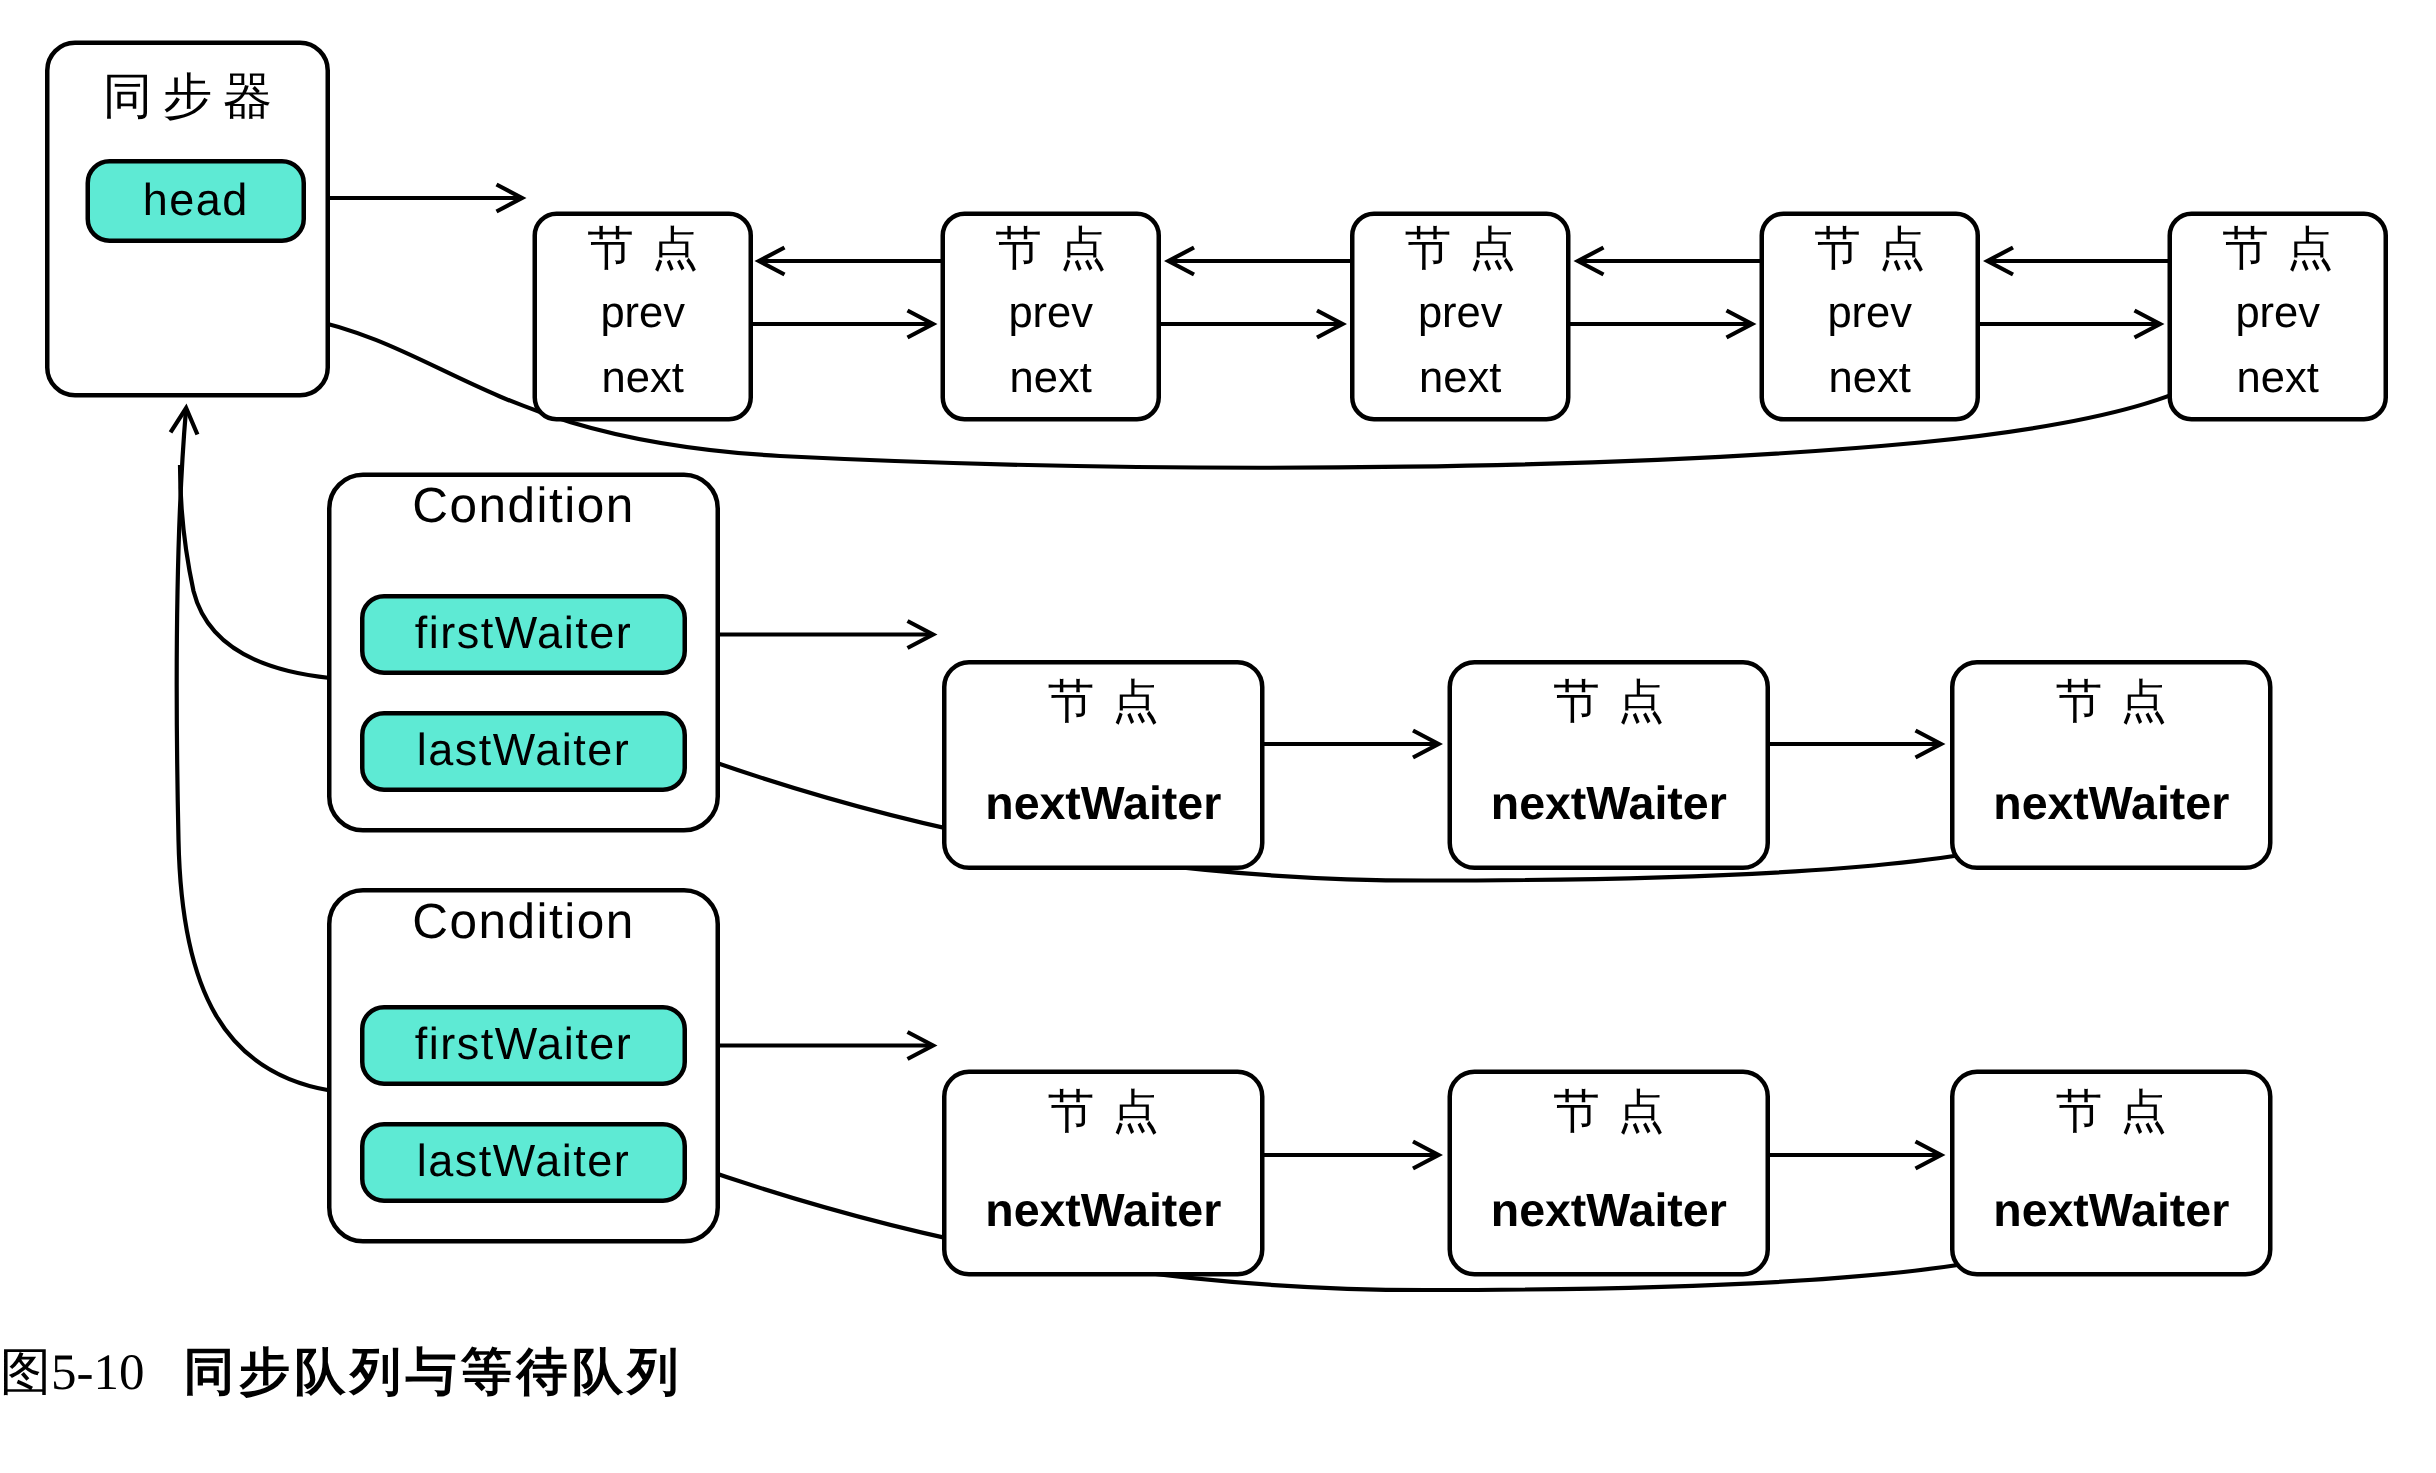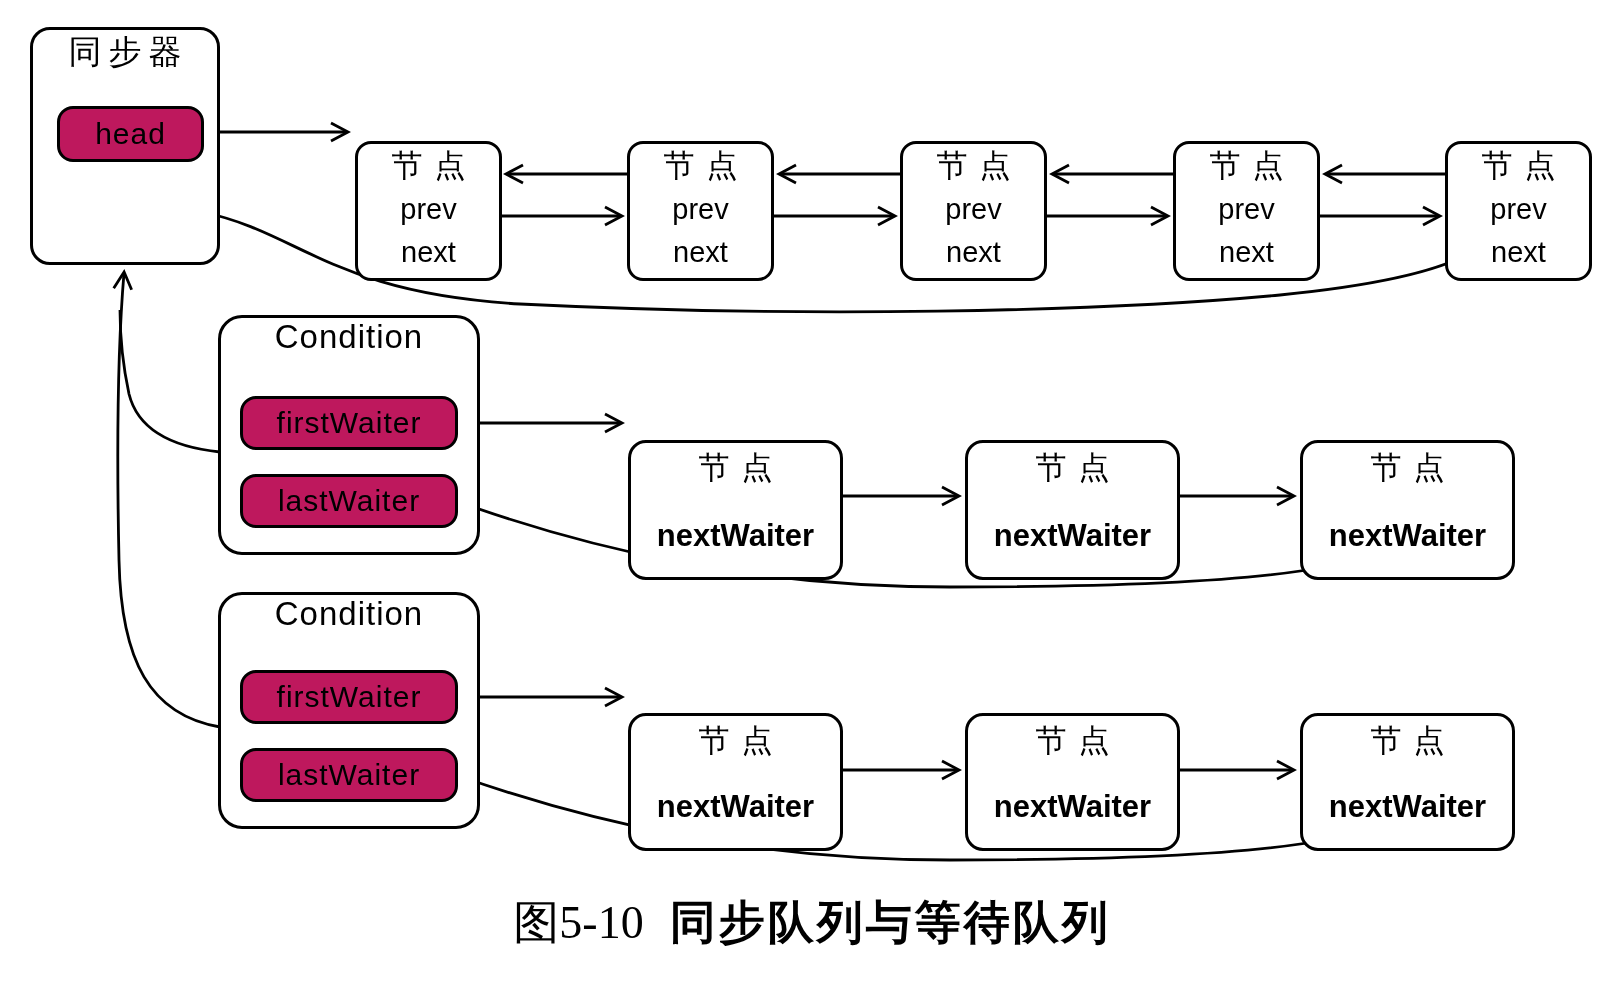--- a/index.html
+++ b/index.html
@@ -9,43 +9,43 @@
     overflow:hidden;
   }
   .arrow-layer{position:absolute;left:0;top:0;width:1624px;height:982px;}
   .arrow-layer path{stroke:#000;stroke-width:2.8;fill:none;}
   .box{
     position:absolute;border:3px solid #000;background:#fff;box-sizing:border-box;
   }
   .outer-box{border-radius:20px;}
   .node-box{border-radius:16px;margin-top:36px;}
   .pill{
-    position:absolute;border:3px solid #000;border-radius:16px;background:#be185d;
+    position:absolute;border:3px solid #000;border-radius:16px;background:#5eead4;
     box-sizing:border-box;display:flex;align-items:center;justify-content:center;
     font-size:30px;letter-spacing:1px;
   }
   .box-title{
     text-align:center;font-size:33px;
   }
   .cjk{letter-spacing:7px;text-indent:7px;}
-  .sync-title{}
+  .sync-title{padding-top:12px;}
   .cond-title{padding-top:0;letter-spacing:1px;}
   .sync-node{
     display:flex;flex-direction:column;align-items:center;
   }
   .sync-node .node-title{font-size:31px;line-height:44px;letter-spacing:12px;text-indent:12px;}
   .sync-node .node-field{font-size:29px;font-weight:normal;line-height:43px;}
   .wait-node{
     display:flex;flex-direction:column;align-items:center;
   }
   .wait-node .node-title{font-size:31px;line-height:44px;letter-spacing:12px;text-indent:12px;margin-top:3px;}
   .wait-node .node-field{font-size:31px;font-weight:bold;line-height:40px;margin-top:auto;margin-bottom:21px;}
   .caption{
-    position:absolute;left:0;top:892px;width:1624px;text-align:center;
-    font-size:46px;
+    position:absolute;left:0;top:892px;width:1624px;text-align:left;
+    font-size:34px;
   }
   .caption .fig-label{font-family:"Liberation Serif","DejaVu Serif",serif;}
   .caption .fig-title{font-weight:bold;letter-spacing:3px;margin-left:26px;}
 </style>
 </head>
 <body>
 
 <div class="canvas">
 
   <svg class="arrow-layer" viewBox="0 0 1624 982">

